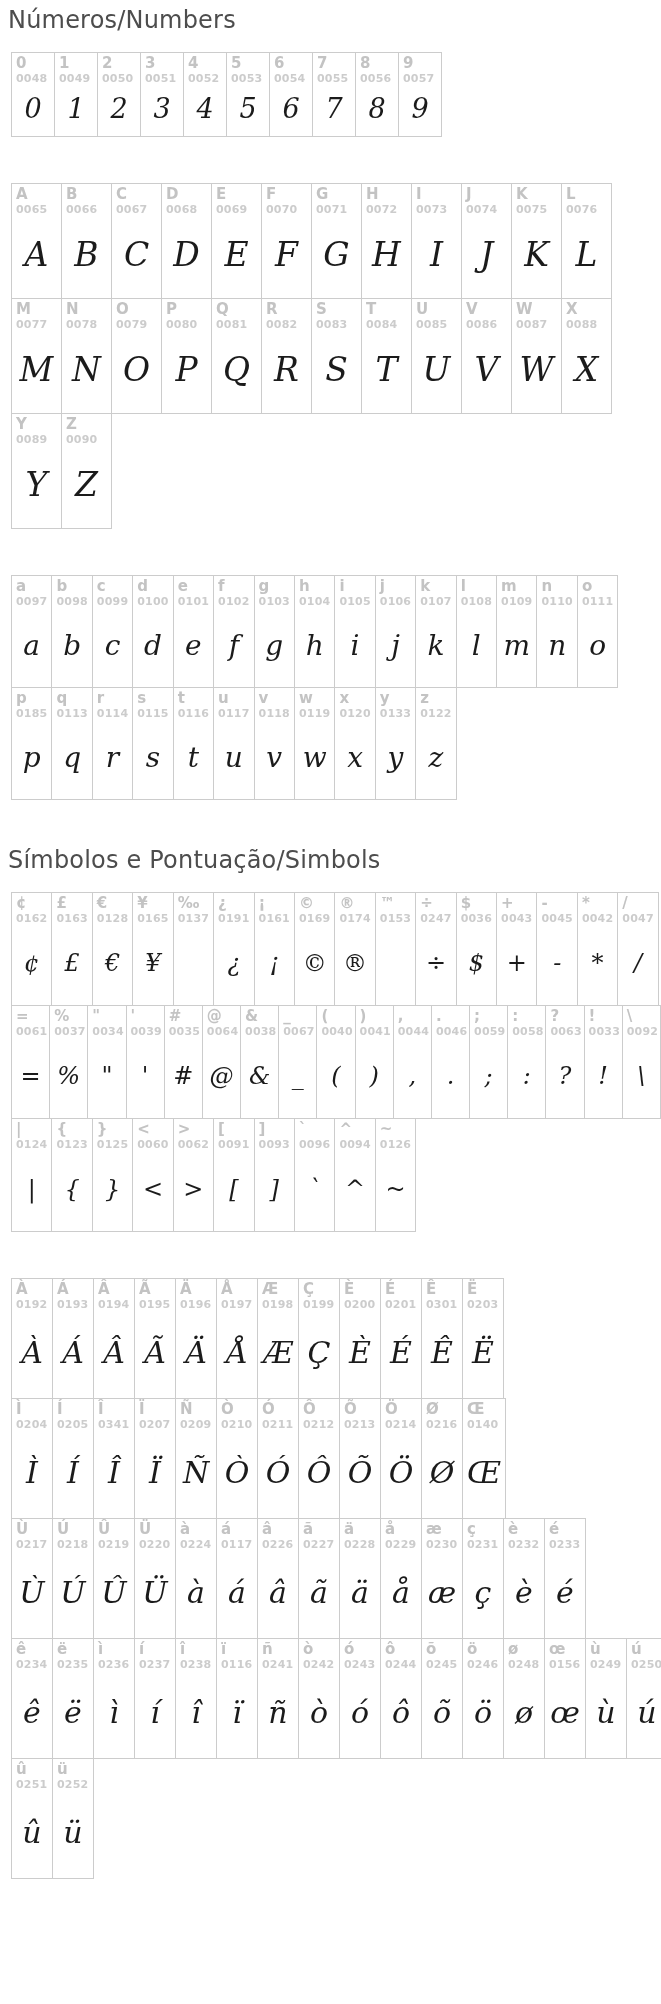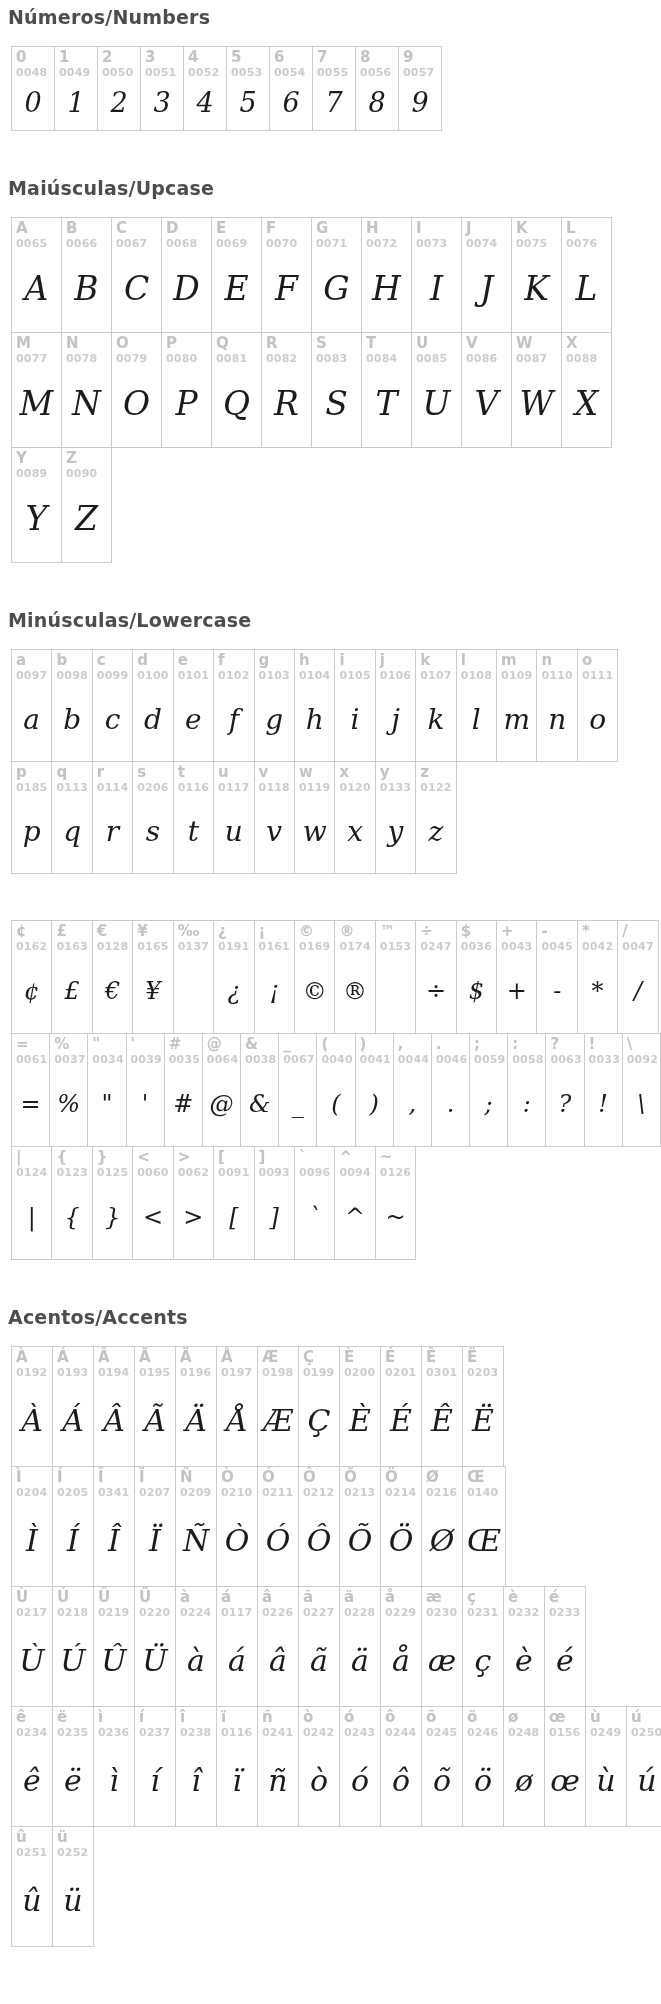--- a/index.html
+++ b/index.html
@@ -1,20 +1,20 @@
 <!DOCTYPE html>
 <html style="--title-color: #4d4d4d; --border-color: #cccccc; --label-color: #c3c3c3; --code-color: #cccccc; --glyph-color: #1b1b1b;"><head>
 <meta charset="utf-8">
 <style>
   html,body{margin:0;padding:0;background:#fff;}
   body{width:661px;font-family:"DejaVu Sans","Liberation Sans",sans-serif;}
   .wrap{padding:6px 0 20px 8px;}
   .section{margin-bottom:46px;}
   .section:last-child{margin-bottom:0;}
-  .section-title{font-size:19px;font-weight:700;color:var(--title-color,#4d4d4d);margin:0 0 18px 0;letter-spacing:.2px;}
+  .section-title{font-size:24px;font-weight:400;color:var(--title-color,#4d4d4d);margin:0 0 18px 0;letter-spacing:.2px;}
   .grid{display:block;margin-left:3px;}
   .row{display:flex;margin-top:-1px;}
   .row:first-child{margin-top:0;}
   .cell{box-sizing:border-box;border:1px solid var(--border-color,#ccc);margin-left:-1px;background:#fff;
         display:flex;flex-direction:column;padding:2px 4px 6px 4px;}
   .cell:first-child{margin-left:0;}
   .char-label{font-size:15px;font-weight:700;color:var(--label-color,#c3c3c3);line-height:1.15;}
   .char-code{font-size:11px;font-weight:700;color:var(--code-color,#cccccc);line-height:1.25;letter-spacing:.2px;}
   .char-glyph{flex:1;display:flex;align-items:center;justify-content:center;
               font-family:"DejaVu Serif","Liberation Serif",serif;font-style:italic;font-weight:400;
@@ -86,21 +86,20 @@
           </div>
           <div class="cell">
             <div class="char-label">9</div>
             <div class="char-code">0057</div>
             <div class="char-glyph">9</div>
           </div>
         </div>
       </div>
     </div>
     <div class="section uppercase">
-      <h2 class="section-title">Maiúsculas/Upcase</h2>
       <div class="grid">
         <div class="row">
           <div class="cell">
             <div class="char-label">A</div>
             <div class="char-code">0065</div>
             <div class="char-glyph">A</div>
           </div>
           <div class="cell">
             <div class="char-label">B</div>
             <div class="char-code">0066</div>
@@ -227,21 +226,20 @@
           </div>
           <div class="cell">
             <div class="char-label">Z</div>
             <div class="char-code">0090</div>
             <div class="char-glyph">Z</div>
           </div>
         </div>
       </div>
     </div>
     <div class="section lowercase">
-      <h2 class="section-title">Minúsculas/Lowercase</h2>
       <div class="grid">
         <div class="row">
           <div class="cell">
             <div class="char-label">a</div>
             <div class="char-code">0097</div>
             <div class="char-glyph">a</div>
           </div>
           <div class="cell">
             <div class="char-label">b</div>
             <div class="char-code">0098</div>
@@ -324,21 +322,21 @@
             <div class="char-code">0113</div>
             <div class="char-glyph">q</div>
           </div>
           <div class="cell">
             <div class="char-label">r</div>
             <div class="char-code">0114</div>
             <div class="char-glyph">r</div>
           </div>
           <div class="cell">
             <div class="char-label">s</div>
-            <div class="char-code">0206</div>
+            <div class="char-code">0115</div>
             <div class="char-glyph">s</div>
           </div>
           <div class="cell">
             <div class="char-label">t</div>
             <div class="char-code">0116</div>
             <div class="char-glyph">t</div>
           </div>
           <div class="cell">
             <div class="char-label">u</div>
             <div class="char-code">0117</div>
@@ -366,20 +364,21 @@
           </div>
           <div class="cell">
             <div class="char-label">z</div>
             <div class="char-code">0122</div>
             <div class="char-glyph">z</div>
           </div>
         </div>
       </div>
     </div>
     <div class="section symbols">
+      <h2 class="section-title">Símbolos e Pontuação/Simbols</h2>
       <div class="grid">
         <div class="row">
           <div class="cell">
             <div class="char-label">¢</div>
             <div class="char-code">0162</div>
             <div class="char-glyph">¢</div>
           </div>
           <div class="cell">
             <div class="char-label">£</div>
             <div class="char-code">0163</div>
@@ -591,21 +590,20 @@
           </div>
           <div class="cell">
             <div class="char-label">~</div>
             <div class="char-code">0126</div>
             <div class="char-glyph">~</div>
           </div>
         </div>
       </div>
     </div>
     <div class="section accents">
-      <h2 class="section-title">Acentos/Accents</h2>
       <div class="grid">
         <div class="row">
           <div class="cell">
             <div class="char-label">À</div>
             <div class="char-code">0192</div>
             <div class="char-glyph">À</div>
           </div>
           <div class="cell">
             <div class="char-label">Á</div>
             <div class="char-code">0193</div>

